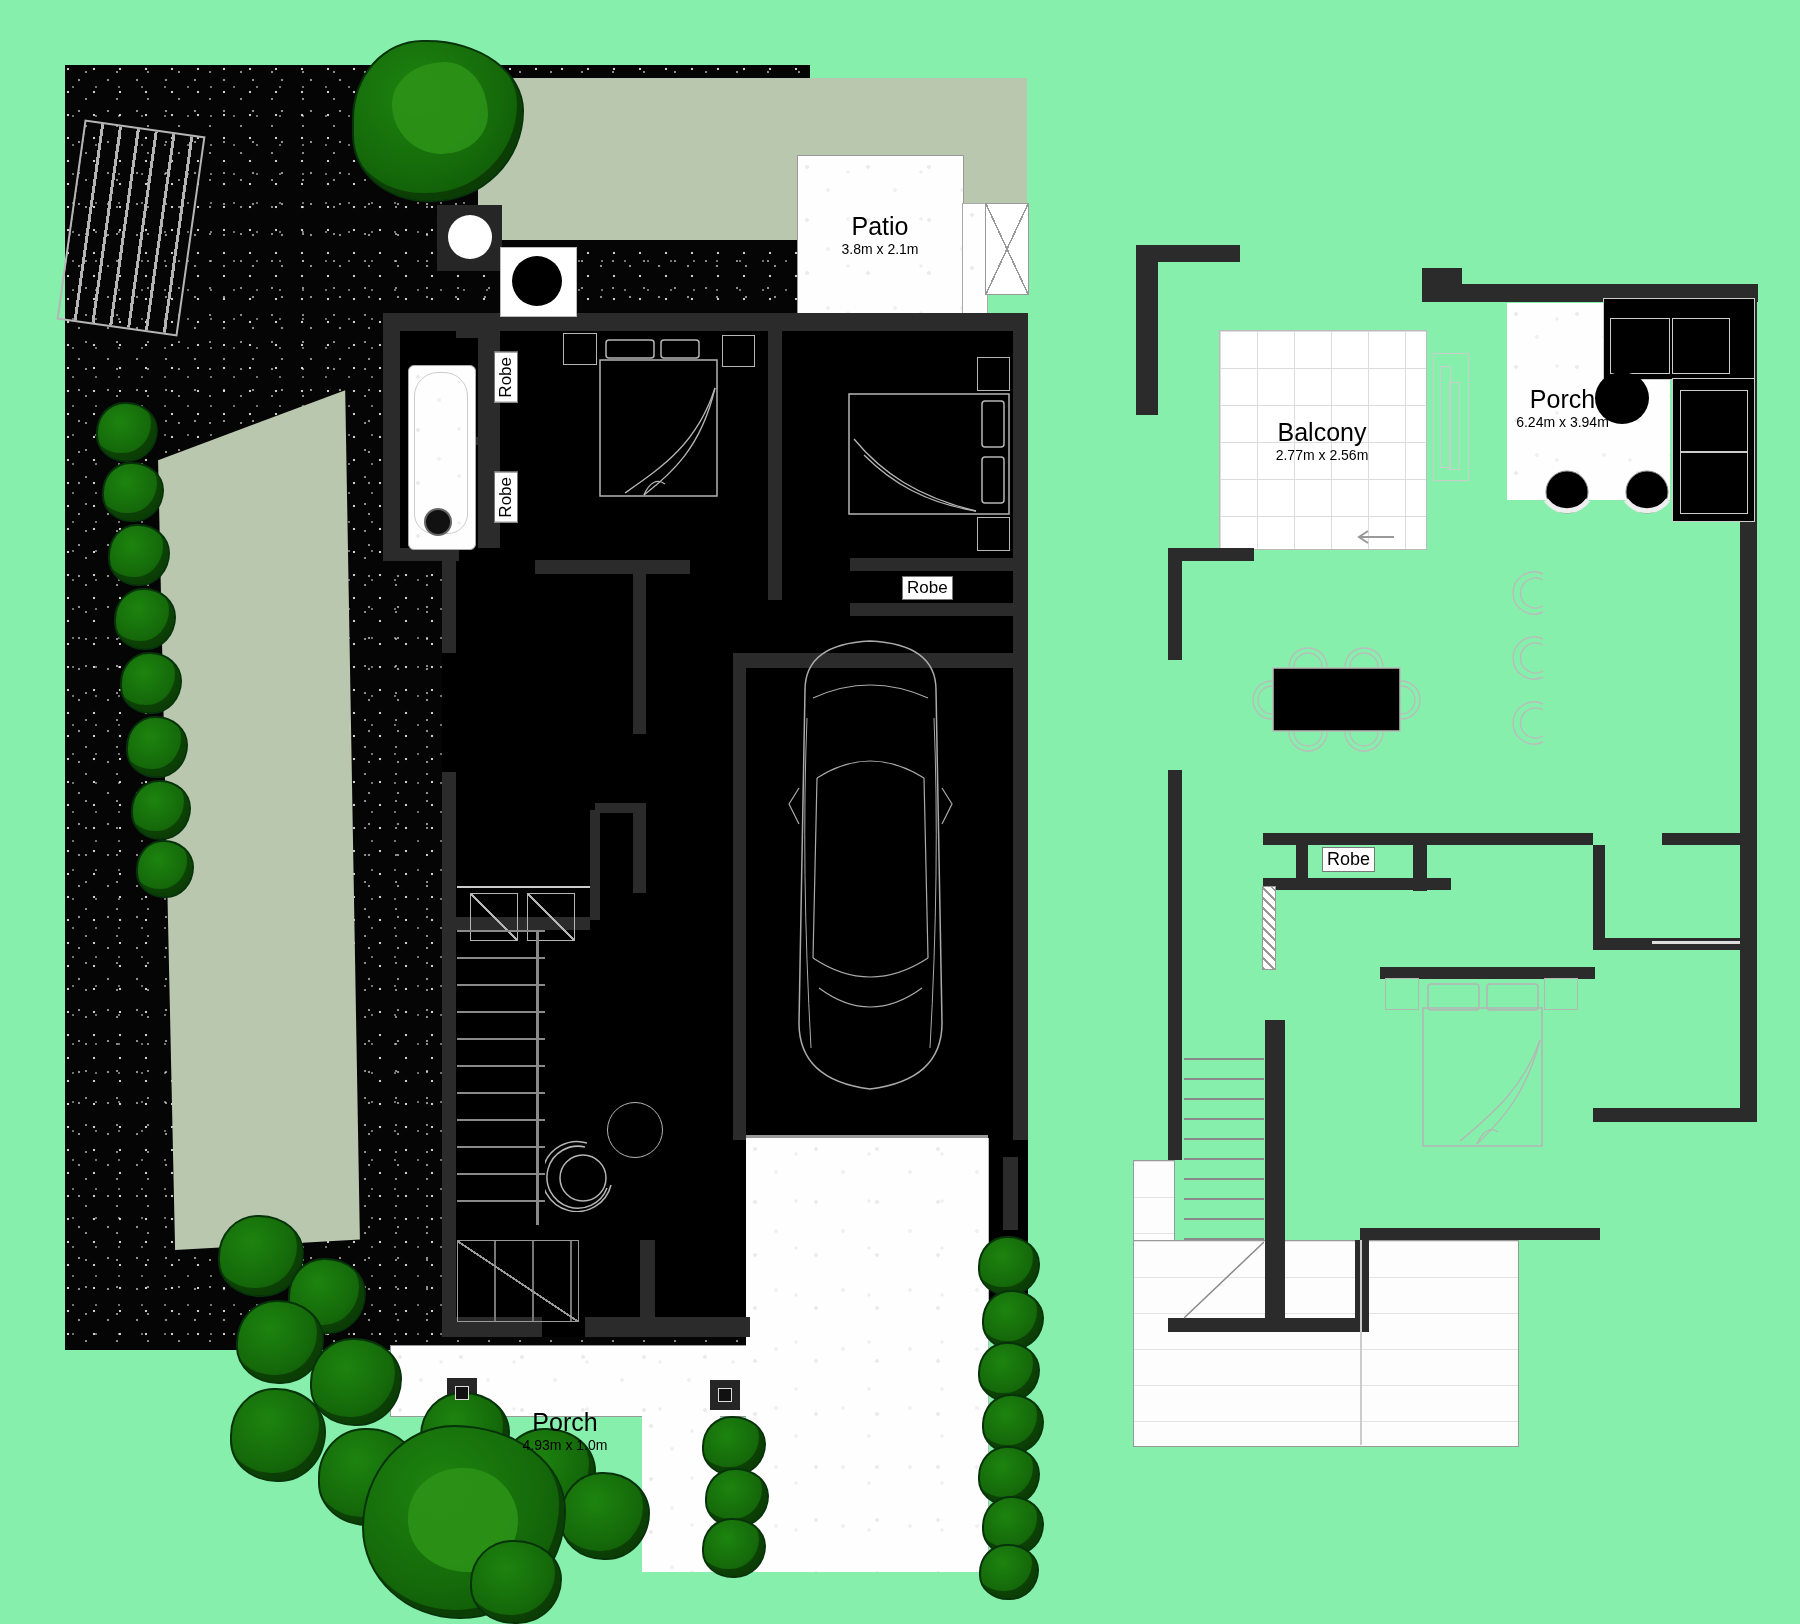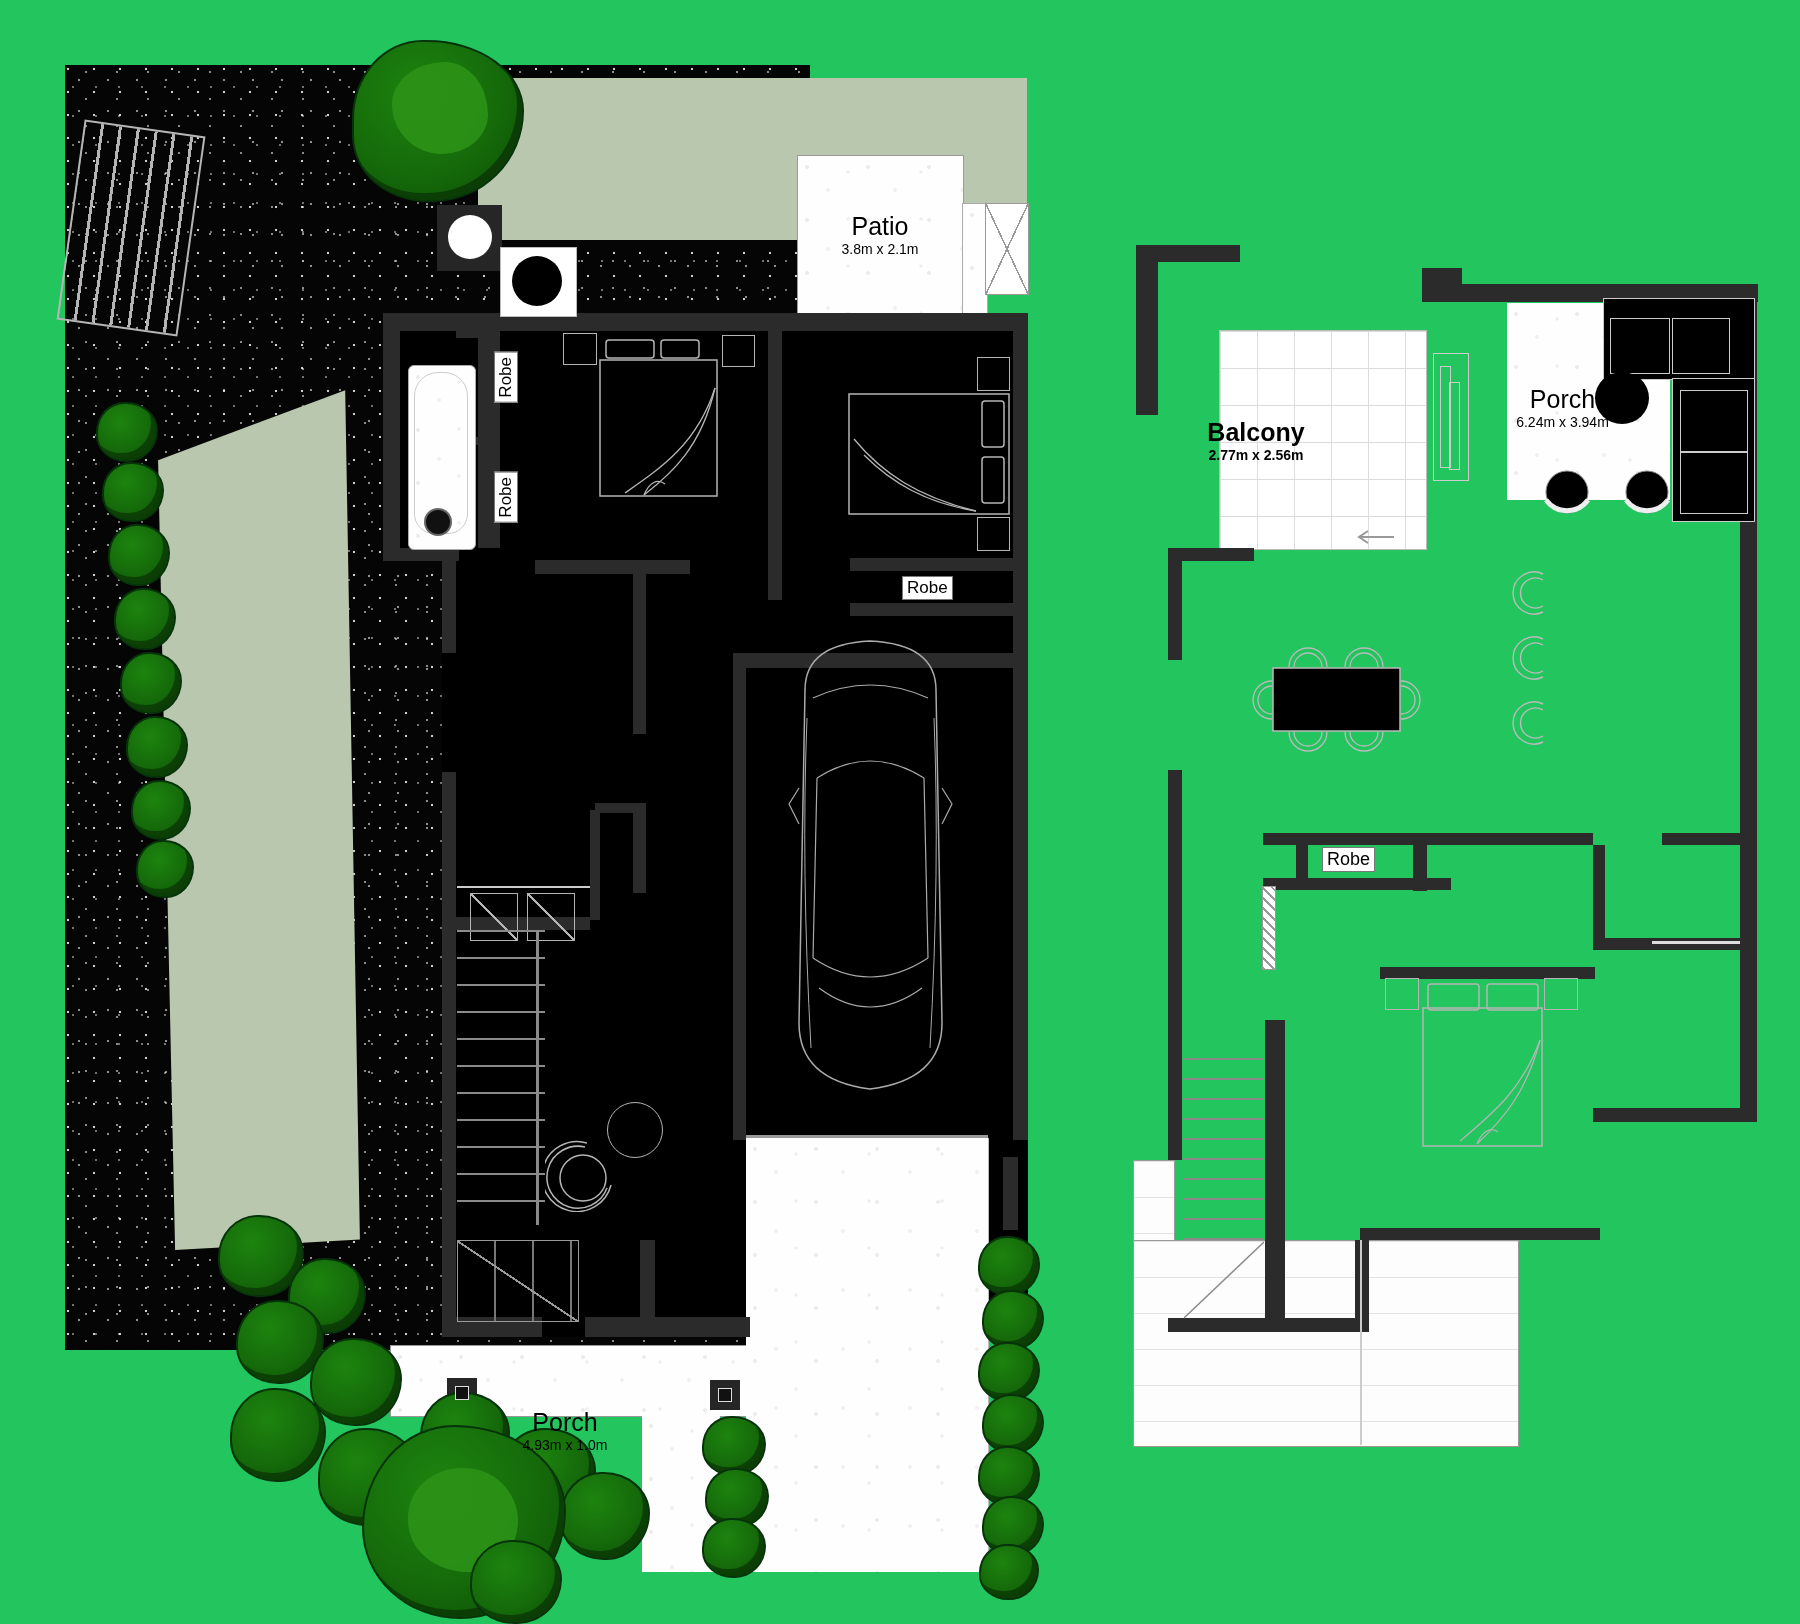--- a/index.html
+++ b/index.html
@@ -1,16 +1,16 @@
 <!DOCTYPE html>
 <html><head>
 <meta charset="utf-8">
 <style>
   html,body{margin:0;padding:0;background:#000;}
-  #canvas{position:relative;width:1800px;height:1624px;background:#22c55e;overflow:hidden;
+  #canvas{position:relative;width:1800px;height:1624px;background:#86efac;overflow:hidden;
           font-family:"Liberation Sans", sans-serif;}
   .abs{position:absolute;}
   .wall{position:absolute;background:#2b2b2b;z-index:6;}
   .speckle{background-color:#050505;
     background-image:
       radial-gradient(circle at 3px 4px, rgba(255,255,255,.8) 0 1px, transparent 1.6px),
       radial-gradient(circle at 14px 15px, rgba(255,255,255,.55) 0 1px, transparent 1.6px),
       radial-gradient(circle at 21px 7px, rgba(210,210,210,.65) 0 1px, transparent 1.5px),
       radial-gradient(circle at 8px 22px, rgba(225,225,225,.5) 0 1px, transparent 1.5px);
     background-size:26px 23px,29px 31px,31px 27px,23px 29px;}
@@ -250,21 +250,21 @@
     <div class="wall" style="left:1380px;top:967px;width:215px;height:12px;"></div>
     <div class="wall" style="left:1593px;top:938px;width:147px;height:12px;"></div>
     <div class="abs" style="left:1652px;top:941px;width:88px;height:3px;background:#ddd;z-index:7;"></div>
     <div class="wall" style="left:1593px;top:1108px;width:164px;height:14px;"></div>
     <div class="wall" style="left:1360px;top:1228px;width:240px;height:12px;"></div>
     <div class="wall" style="left:1355px;top:1240px;width:14px;height:92px;"></div>
     <div class="wall" style="left:1168px;top:1318px;width:200px;height:14px;"></div>
     <div class="wall" style="left:1265px;top:1020px;width:20px;height:312px;"></div>
 
     <div class="abs tiles" style="left:1219px;top:330px;width:206px;height:218px;z-index:5;border:1px solid #bbb;"></div>
-    <div class="roomlabel" style="left:1156px;top:418px;width:200px;font-weight:bold;">
+    <div class="roomlabel" style="left:1222px;top:418px;width:200px;">
       <div class="nm">Balcony</div>
       <div class="dm">2.77m x 2.56m</div>
     </div>
     <div class="abs" style="left:1352px;top:528px;width:46px;height:18px;z-index:8;">
       <svg width="46" height="18" viewBox="0 0 46 18">
         <line x1="42" y1="9" x2="8" y2="9" stroke="#999" stroke-width="2"></line>
         <path d="M16,3 L7,9 L16,15" fill="none" stroke="#999" stroke-width="2"></path>
       </svg>
     </div>
 

